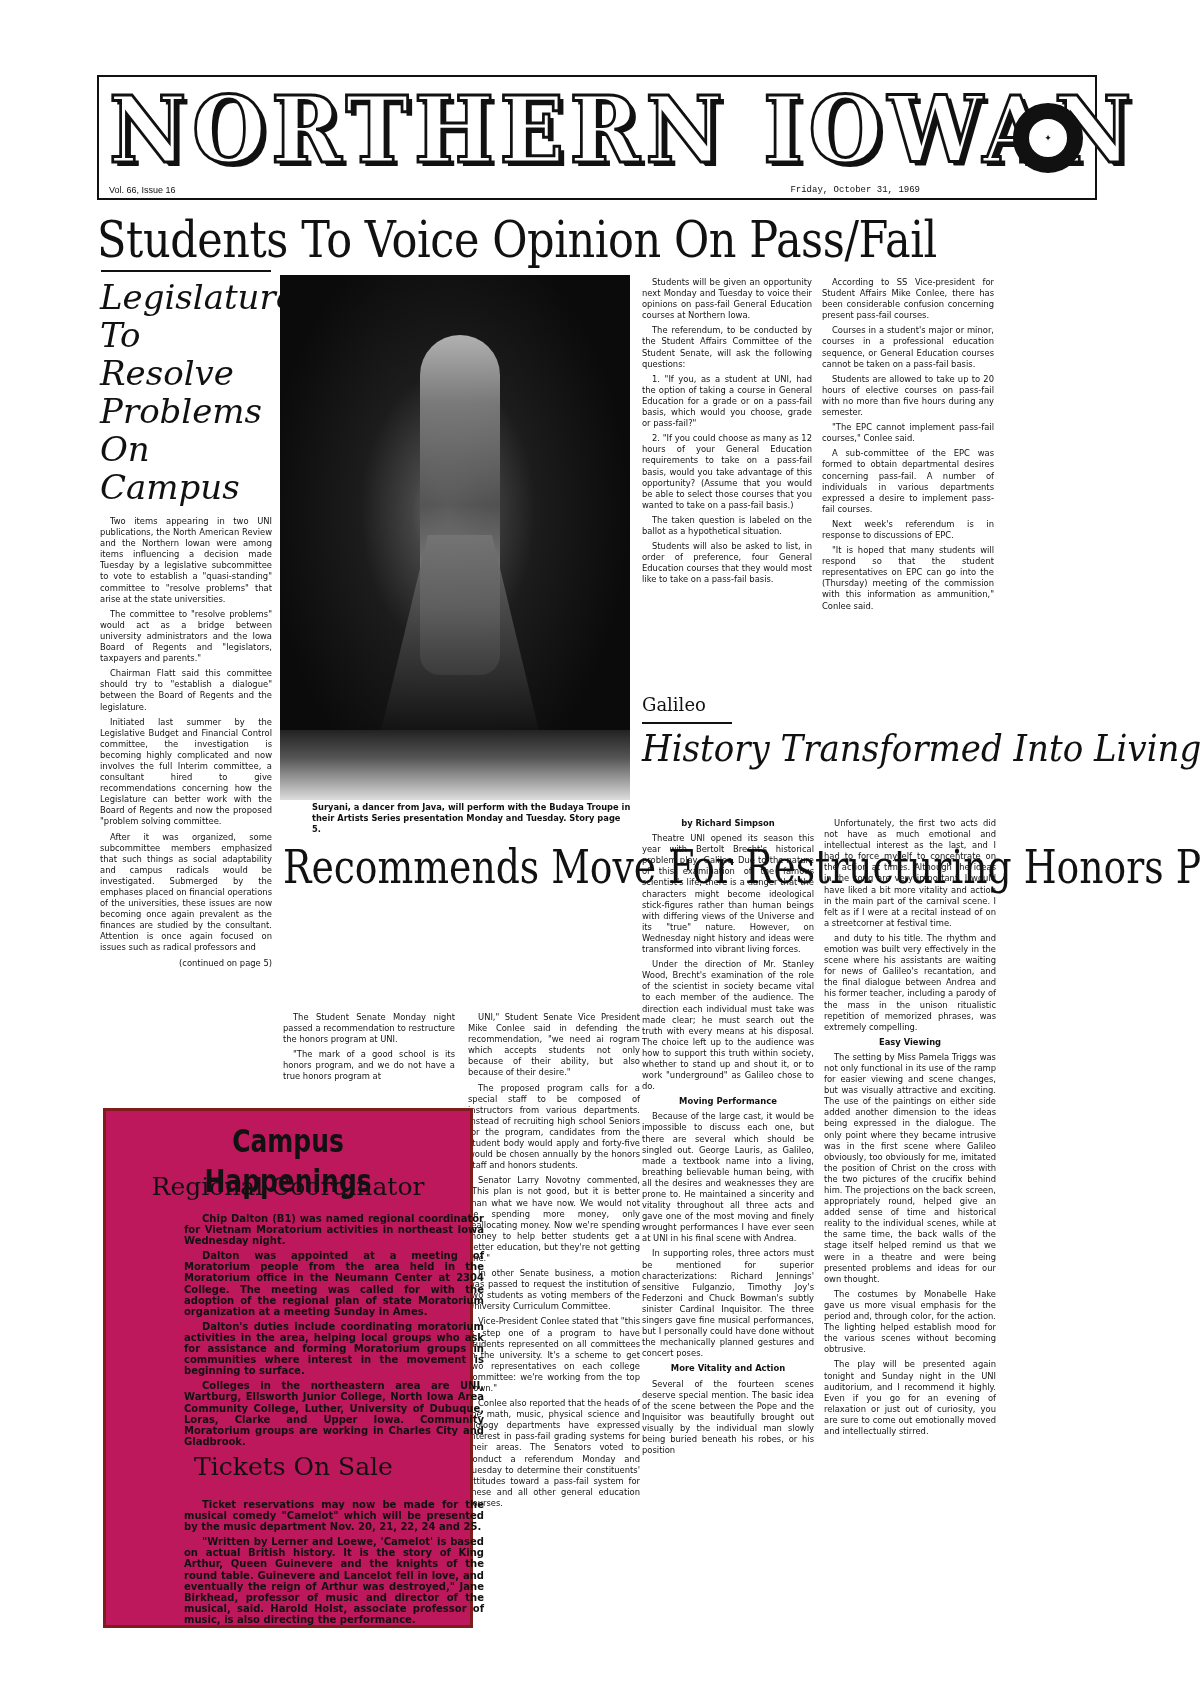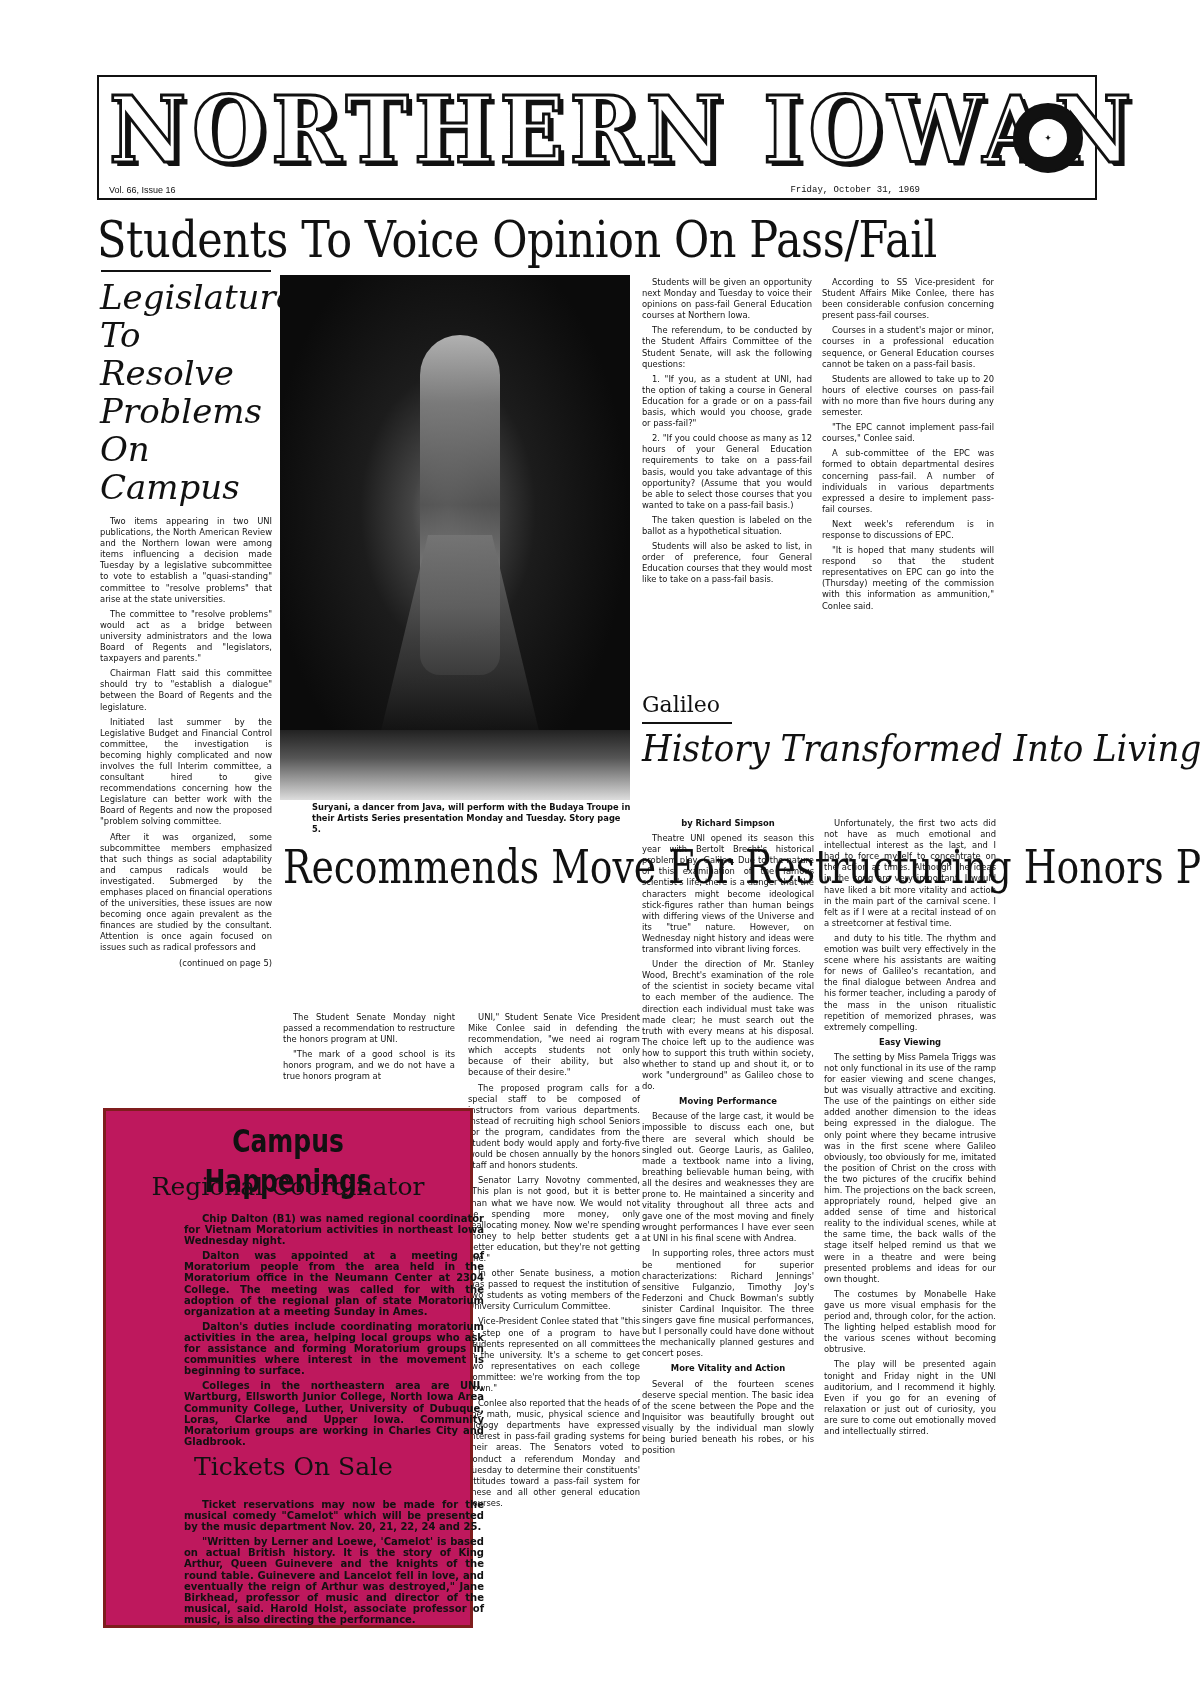--- a/index.html
+++ b/index.html
@@ -39,21 +39,21 @@
     border-radius: 40px 40px 20px 20px; opacity: 0.85; }
   .dancer-skirt { position: absolute; left: 100px; top: 260px; width: 160px; height: 200px;
     background: linear-gradient(180deg, #777, #333 70%, #111); clip-path: polygon(30% 0, 70% 0, 100% 100%, 0 100%); opacity: 0.8; }
   .stage-floor { position: absolute; left: 0; bottom: 0; width: 100%; height: 70px;
     background: linear-gradient(180deg, #222 0%, #555 40%, #ddd 100%); }
   .caption { position: absolute; left: 312px; top: 802px; width: 320px; font-size: 8.3px; line-height: 11px; font-weight: bold; }
 
   .honors-head { position: absolute; left: 283px; top: 842px; width: 360px; font-family: "DejaVu Serif", serif;
     font-size: 46px; line-height: 50px; white-space: nowrap; transform: scaleX(0.82); transform-origin: left top; }
 
-  .galileo-label { position: absolute; left: 642px; top: 690px; font-family: "DejaVu Serif", serif; font-size: 22px; line-height: 30px; }
+  .galileo-label { position: absolute; left: 642px; top: 690px; font-family: "DejaVu Serif", serif; font-size: 18px; line-height: 30px; }
   .galileo-rule { position: absolute; left: 642px; top: 722px; width: 90px; border-top: 2px solid #111; }
   .galileo-head { position: absolute; left: 642px; top: 728px; width: 400px; font-family: "DejaVu Serif", serif; font-style: italic;
     font-size: 37px; line-height: 41px; white-space: nowrap; transform: scaleX(0.92); transform-origin: left top; }
   .byline { text-align: center; font-weight: bold; text-indent: 0 !important; margin-bottom: 5px; }
   .subhead { text-align: center; font-weight: bold; text-indent: 0 !important; margin: 4px 0 3px; }
 
   
   .campus-box { position: absolute; left: 103px; top: 1108px; width: 370px; height: 520px; border: 3px solid #7f1d1d;
     background: #be185d; }
   .campus-head { position: absolute; left: 0; top: 10px; width: 100%; text-align: center; font-family: "DejaVu Sans", sans-serif;
@@ -129,21 +129,21 @@
     <p>In supporting roles, three actors must be mentioned for superior characterizations: Richard Jennings' sensitive Fulganzio, Timothy Joy's Federzoni and Chuck Bowman's subtly sinister Cardinal Inquisitor. The three singers gave fine musical performances, but I personally could have done without the mechanically planned gestures and concert poses.</p>
     <p class="subhead">More Vitality and Action</p>
     <p>Several of the fourteen scenes deserve special mention. The basic idea of the scene between the Pope and the Inquisitor was beautifully brought out visually by the individual man slowly being buried beneath his robes, or his position</p>
   </div>
   <div class="col" style="left:824px; top:818px; width:172px;">
     <p>Unfortunately, the first two acts did not have as much emotional and intellectual interest as the last, and I had to force myself to concentrate on the action at times. Although the ideas in the song are very important, I would have liked a bit more vitality and action in the main part of the carnival scene. I felt as if I were at a recital instead of on a streetcorner at festival time.</p>
     <p>and duty to his title. The rhythm and emotion was built very effectively in the scene where his assistants are waiting for news of Galileo's recantation, and the final dialogue between Andrea and his former teacher, including a parody of the mass in the unison ritualistic repetition of memorized phrases, was extremely compelling.</p>
     <p class="subhead">Easy Viewing</p>
     <p>The setting by Miss Pamela Triggs was not only functional in its use of the ramp for easier viewing and scene changes, but was visually attractive and exciting. The use of the paintings on either side added another dimension to the ideas being expressed in the dialogue. The only point where they became intrusive was in the first scene where Galileo obviously, too obviously for me, imitated the position of Christ on the cross with the two pictures of the crucifix behind him. The projections on the back screen, appropriately round, helped give an added sense of time and historical reality to the individual scenes, while at the same time, the back walls of the stage itself helped remind us that we were in a theatre and were being presented problems and ideas for our own thought.</p>
     <p>The costumes by Monabelle Hake gave us more visual emphasis for the period and, through color, for the action. The lighting helped establish mood for the various scenes without becoming obtrusive.</p>
-    <p>The play will be presented again tonight and Friday night in the UNI auditorium, and I recommend it highly. Even if you go for an evening of relaxation or just out of curiosity, you are sure to come out emotionally moved and intellectually stirred.</p>
+    <p>The play will be presented again tonight and Sunday night in the UNI auditorium, and I recommend it highly. Even if you go for an evening of relaxation or just out of curiosity, you are sure to come out emotionally moved and intellectually stirred.</p>
   </div>
 
   <div class="honors-head">
     <span>Recommends Move For Restructuring Honors Program</span>
   </div>
   <div class="col" style="left:283px; top:1012px; width:172px;">
     <p>The Student Senate Monday night passed a recommendation to restructure the honors program at UNI.</p>
     <p>"The mark of a good school is its honors program, and we do not have a true honors program at</p>
   </div>
   <div class="col" style="left:468px; top:1012px; width:172px;">

